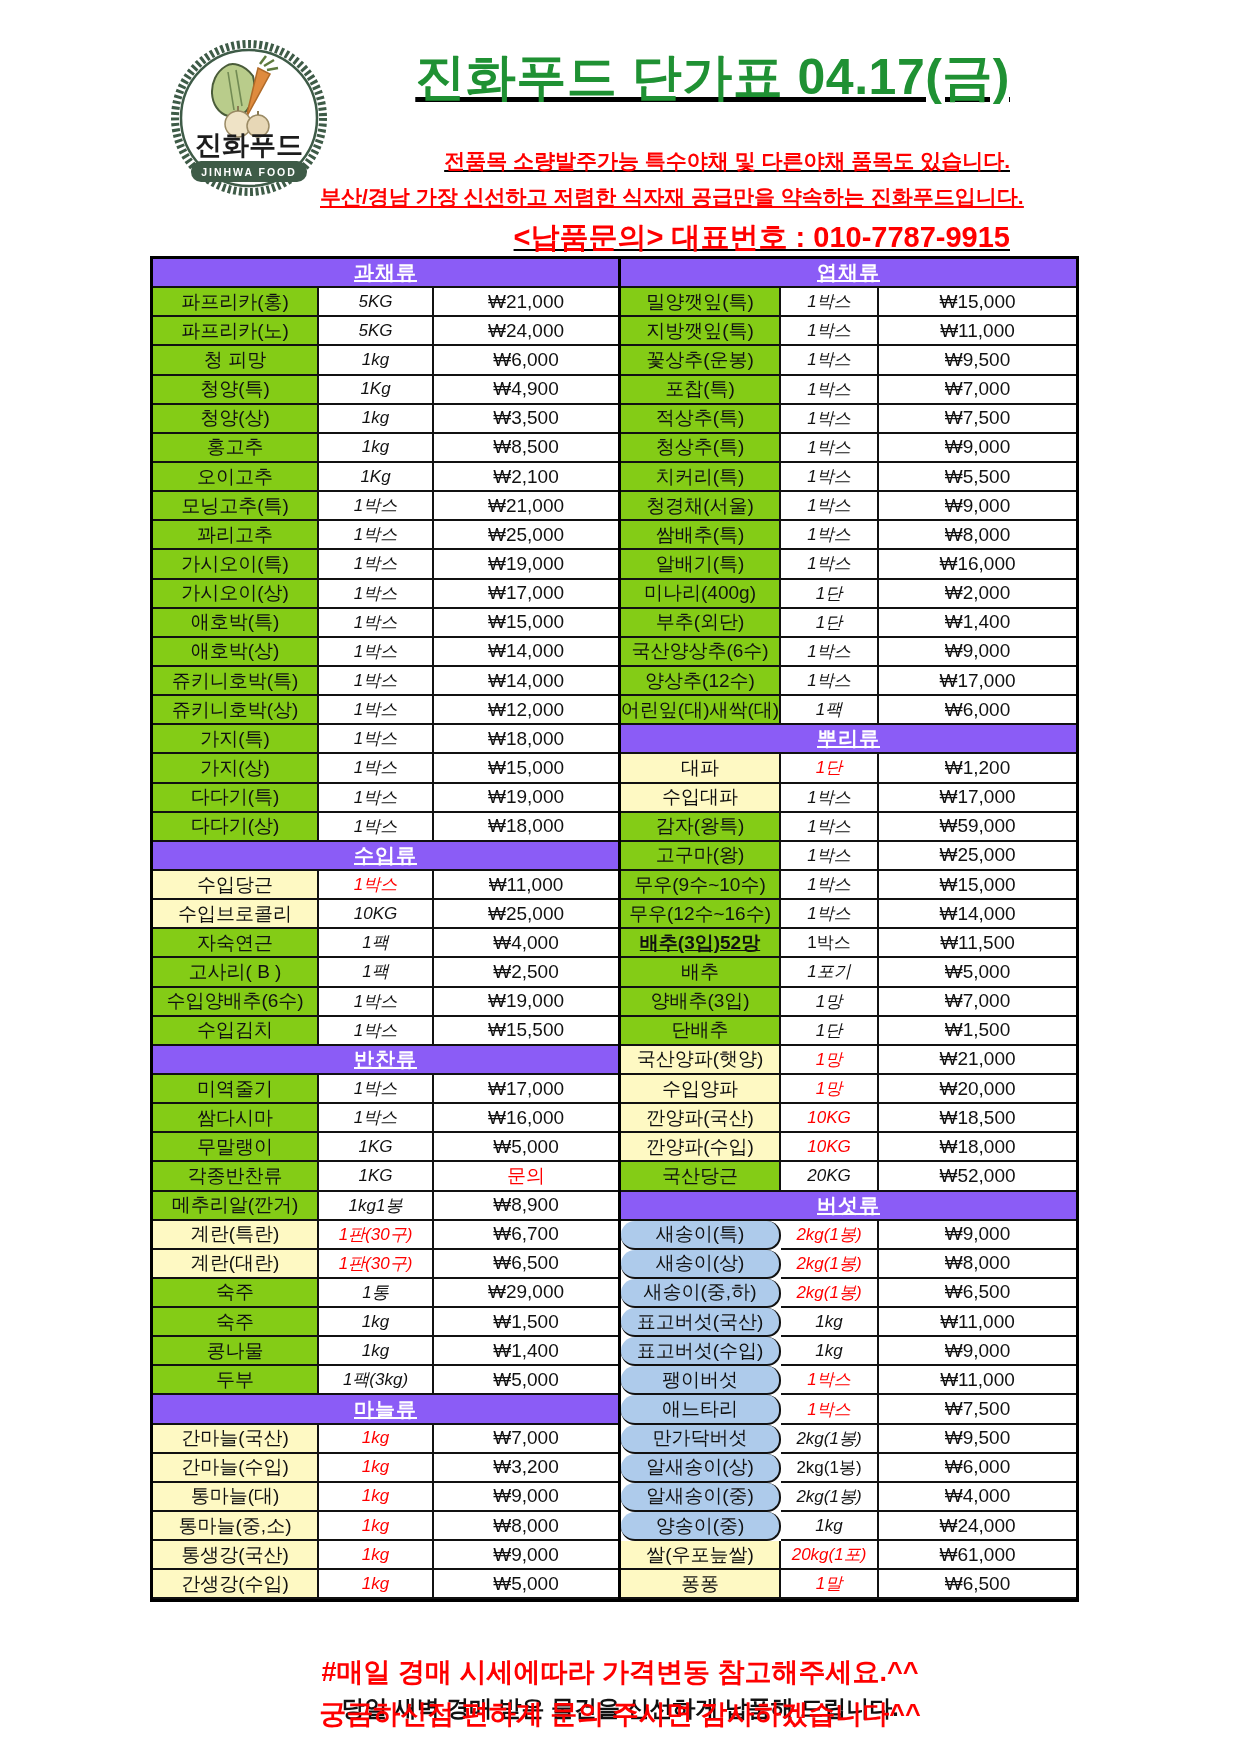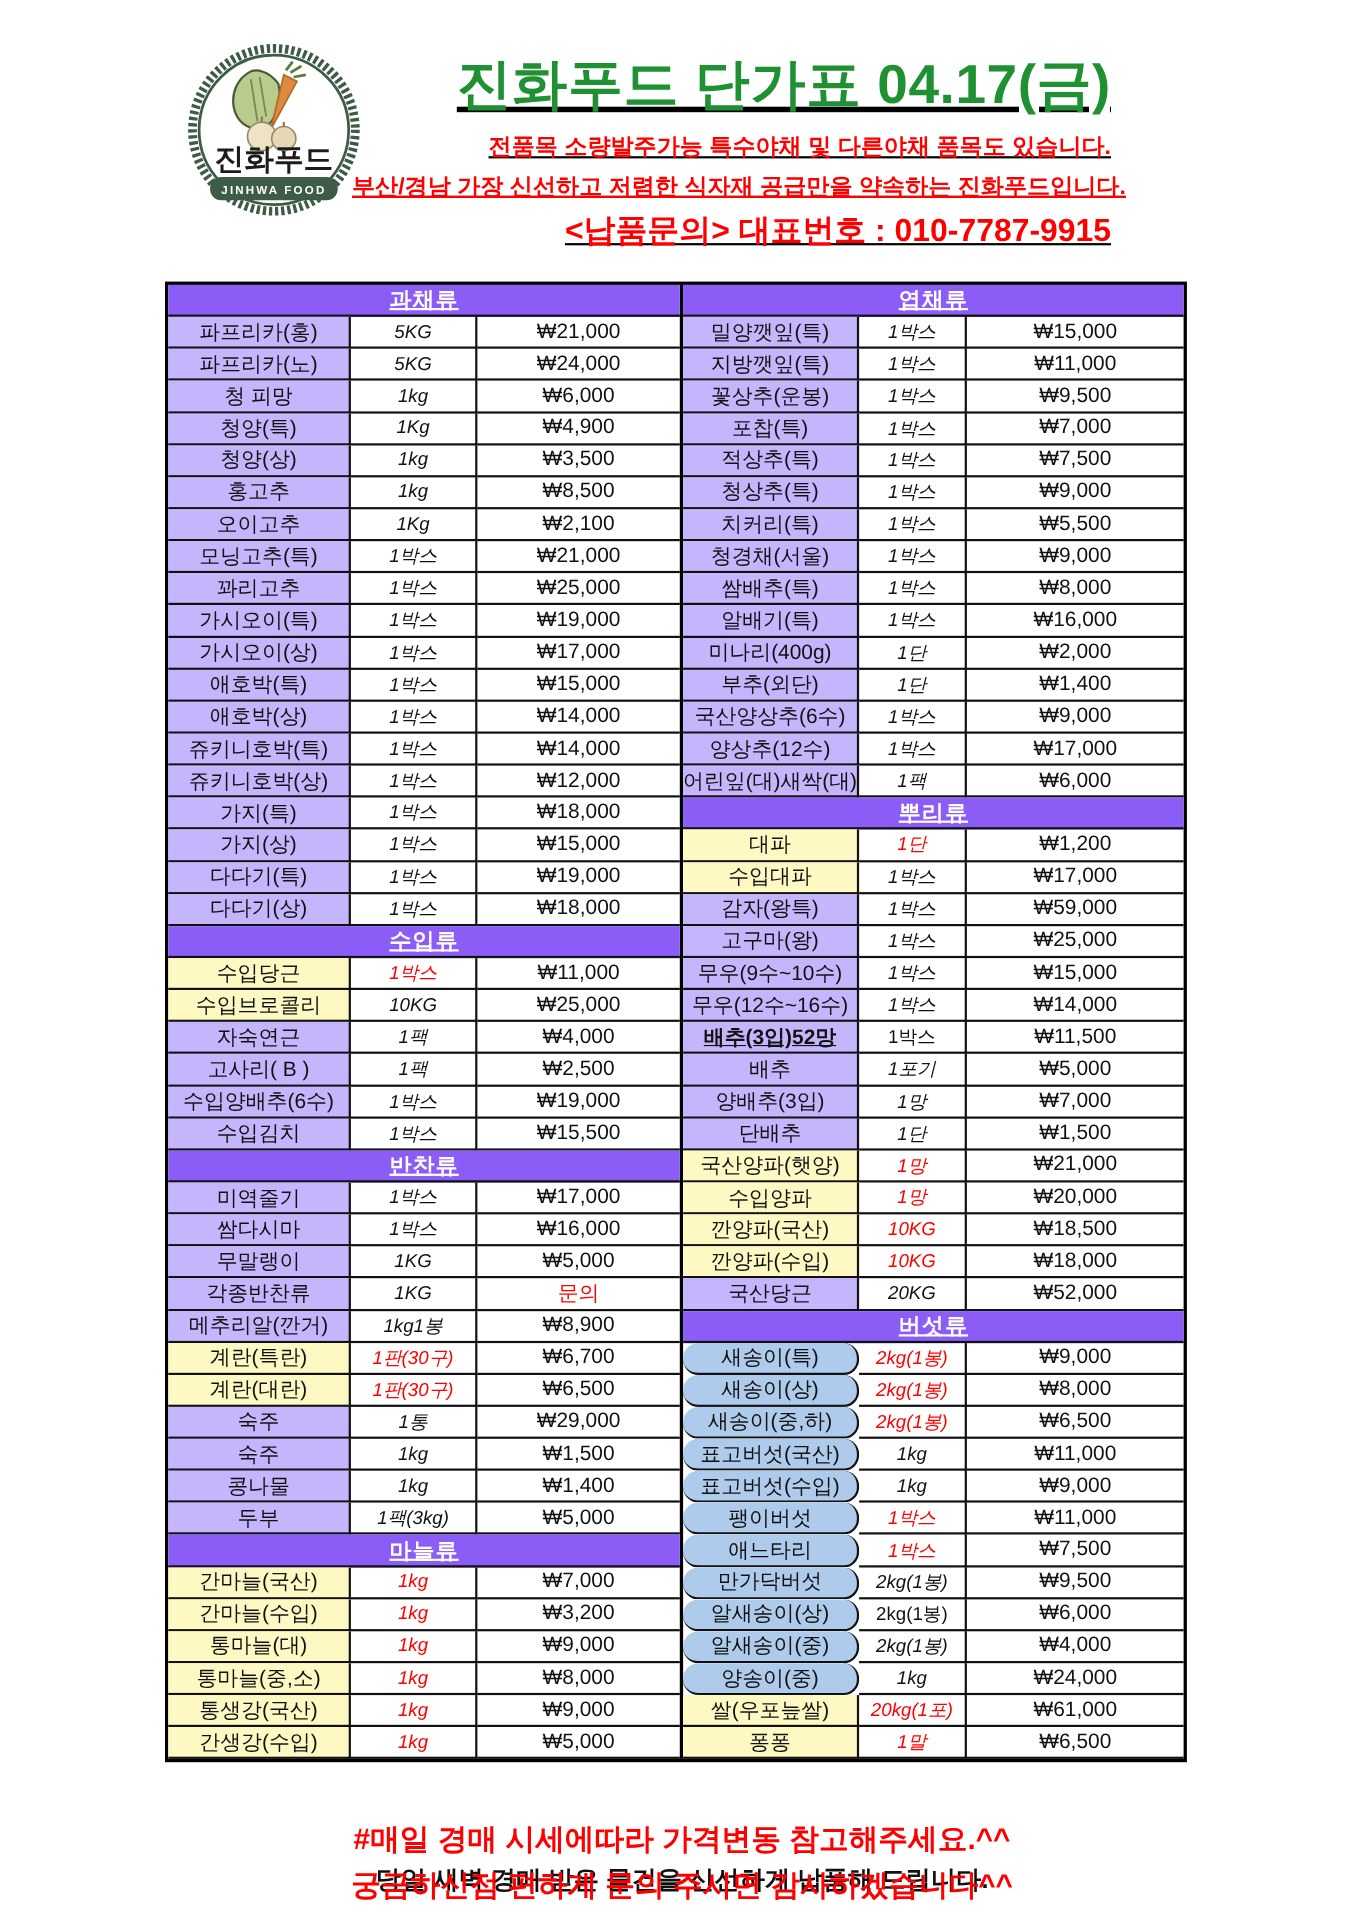--- a/index.html
+++ b/index.html
@@ -3,40 +3,40 @@
 <meta charset="utf-8">
 <style>
   html,body{margin:0;padding:0;background:#fff;}
   body{width:1240px;height:1754px;font-family:"Liberation Sans",sans-serif;}
   .page{position:relative;width:1240px;height:1754px;overflow:hidden;background:#fff;}
 
   
   .logo{position:absolute;left:166px;top:38px;width:166px;height:160px;}
   .header-text{position:absolute;left:320px;top:44px;width:690px;text-align:right;text-decoration:underline;}
   .title{color:#1f9133;font-size:50px;font-weight:bold;letter-spacing:.5px;white-space:nowrap;}
-  .notice1{margin-top:8px;color:#ff0000;font-size:21px;font-weight:bold;white-space:nowrap;}
+  .notice1{margin-top:36px;color:#ff0000;font-size:21px;font-weight:bold;white-space:nowrap;}
   .notice2{margin-top:8px;color:#ff0000;font-size:21px;font-weight:bold;text-decoration:underline;white-space:nowrap;}
   .contact{margin-top:7px;color:#ff0000;font-size:29px;font-weight:bold;white-space:nowrap;}
 
   
   .tables{position:absolute;left:150px;top:256px;display:flex;border:3px solid #000;background:#fff;}
   .ptable{display:grid;grid-auto-rows:29.15px;}
   .ptable.left{grid-template-columns:166px 115px 184px;border-right:3px solid #000;}
   .ptable.right{grid-template-columns:160px 98px 197px;}
   .cell{display:flex;align-items:center;justify-content:center;
         border-right:2px solid #111;border-bottom:2px solid #111;
         font-size:19px;color:#111;white-space:nowrap;overflow:hidden;box-sizing:border-box;}
   .cell.price{border-right:none;}
   .cell.section{grid-column:1 / -1;background:#8b5cf6;color:#fff;font-weight:bold;
                 text-decoration:underline;font-size:20px;border-right:none;letter-spacing:1px;}
   .cell.unit{font-style:italic;font-size:17px;}
   .cell.unit.upright{font-style:normal;}
   .red{color:#ff0000;}
   .emph{font-weight:bold;text-decoration:underline;}
-  .bg-orange{background:#c4b5fd;}
+  .bg-orange{background:#84cc16;}
   .bg-yellow{background:#fef9c3;}
   .bg-blue{background:#aecbeb;border-radius:14px;}
 
   
   .footer-line{position:absolute;left:0;width:100%;text-align:center;font-weight:bold;white-space:nowrap;}
   #footer1{top:1693px;font-size:23px;color:#111;}
   #footer2{top:1654px;font-size:27px;color:#ff0000;}
   #footer3{top:1696px;font-size:27px;color:#ff0000;}
 </style>
 </head>

